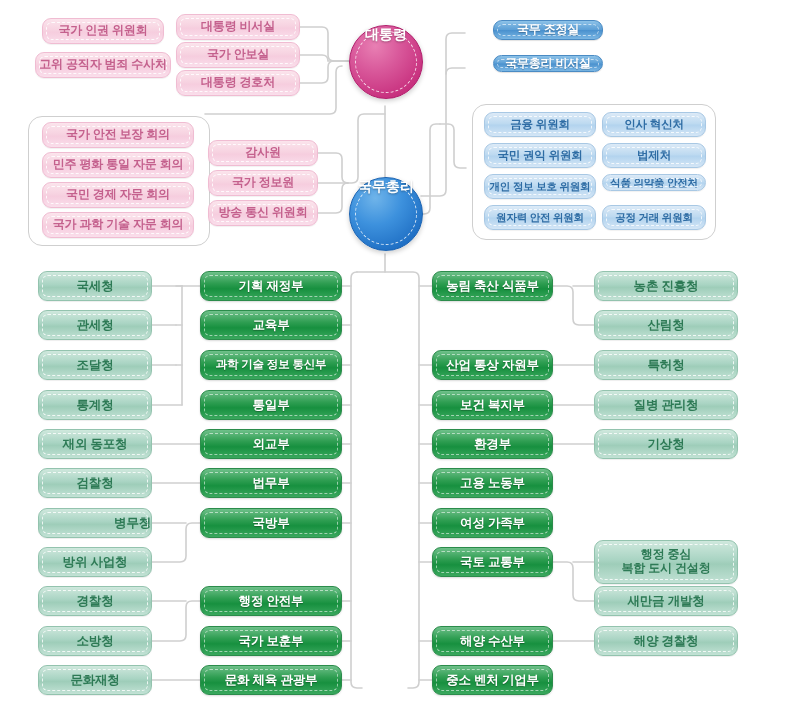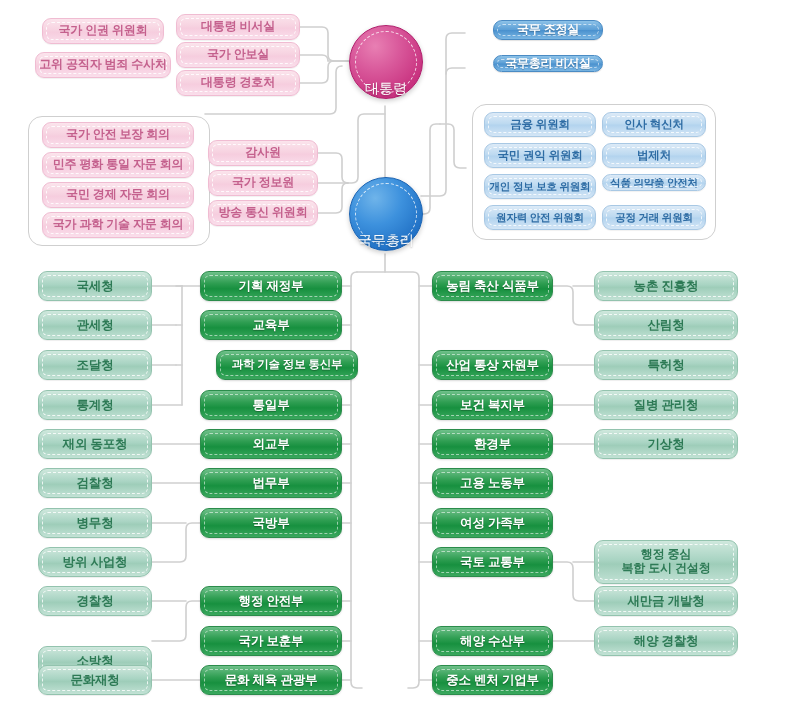--- a/index.html
+++ b/index.html
@@ -89,22 +89,22 @@
     color:#2d7a55;
     font-size:12.5px;
     box-shadow:0 1px 1px rgba(0,0,0,.07);
   }
   .green-light::before{border-color:rgba(255,255,255,.8);}
 
   
   .circle{
     position:absolute;
     border-radius:50%;
-    display:flex;align-items:flex-end;justify-content:center;
-    color:#fff;font-weight:normal;font-size:14px;
+    display:flex;align-items:flex-start;justify-content:center;
+    color:#fff;font-weight:bold;font-size:14px;
     text-shadow:0 1px 2px rgba(0,0,0,.3);
     z-index:6;
   }
   .circle::before{
     content:"";position:absolute;
     left:5px;right:5px;top:5px;bottom:5px;
     border-radius:50%;
     border:1px dashed rgba(255,255,255,.8);
   }
   .circle-pres{
@@ -298,21 +298,21 @@
   <div class="node blue-light" style="left:602px;top:205px;width:104px;height:25px;font-size:10.5px;">
     <span class="lbl">공정 거래 위원회</span>
   </div>
 
   <div class="node green-dark" style="left:200px;top:271px;width:142px;height:30px;">
     <span class="lbl">기획 재정부</span>
   </div>
   <div class="node green-dark" style="left:200px;top:310px;width:142px;height:30px;">
     <span class="lbl">교육부</span>
   </div>
-  <div class="node green-dark" style="left:216px;top:350px;width:142px;height:30px;font-size:11.5px;">
+  <div class="node green-dark" style="left:200px;top:350px;width:142px;height:30px;font-size:11.5px;">
     <span class="lbl">과학 기술 정보 통신부</span>
   </div>
   <div class="node green-dark" style="left:200px;top:390px;width:142px;height:30px;">
     <span class="lbl">통일부</span>
   </div>
   <div class="node green-dark" style="left:200px;top:429px;width:142px;height:30px;">
     <span class="lbl">외교부</span>
   </div>
   <div class="node green-dark" style="left:200px;top:468px;width:142px;height:30px;">
     <span class="lbl">법무부</span>
@@ -341,30 +341,30 @@
   </div>
   <div class="node green-light" style="left:38px;top:390px;width:114px;height:30px;">
     <span class="lbl">통계청</span>
   </div>
   <div class="node green-light" style="left:38px;top:429px;width:114px;height:30px;">
     <span class="lbl">재외 동포청</span>
   </div>
   <div class="node green-light" style="left:38px;top:468px;width:114px;height:30px;">
     <span class="lbl">검찰청</span>
   </div>
-  <div class="node green-light" style="left:38px;top:508px;width:114px;height:30px;">
+  <div class="node green-light" style="left:38px;top:508px;width:114px;height:30px;text-align:right;">
     <span class="lbl">병무청</span>
   </div>
-  <div class="node green-light" style="left:38px;top:547px;width:114px;height:30px;border-radius:12px;">
+  <div class="node green-light" style="left:38px;top:547px;width:114px;height:30px;">
     <span class="lbl">방위 사업청</span>
   </div>
   <div class="node green-light" style="left:38px;top:586px;width:114px;height:30px;">
     <span class="lbl">경찰청</span>
   </div>
-  <div class="node green-light" style="left:38px;top:626px;width:114px;height:30px;margin-top:20px;">
+  <div class="node green-light" style="left:38px;top:626px;width:114px;height:30px;">
     <span class="lbl">소방청</span>
   </div>
   <div class="node green-light" style="left:38px;top:665px;width:114px;height:30px;">
     <span class="lbl">문화재청</span>
   </div>
 
   <div class="node green-dark" style="left:432px;top:271px;width:121px;height:30px;">
     <span class="lbl">농림 축산 식품부</span>
   </div>
   <div class="node green-dark" style="left:432px;top:350px;width:121px;height:30px;">

